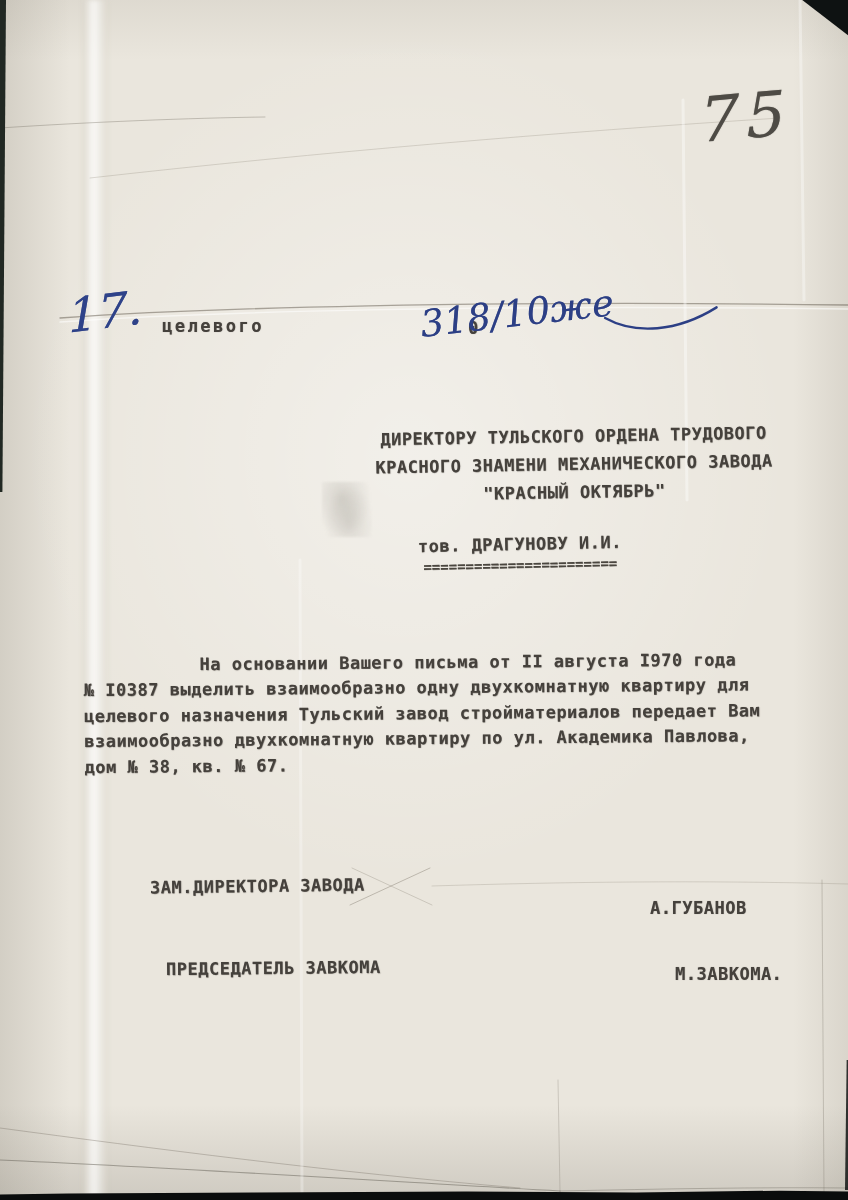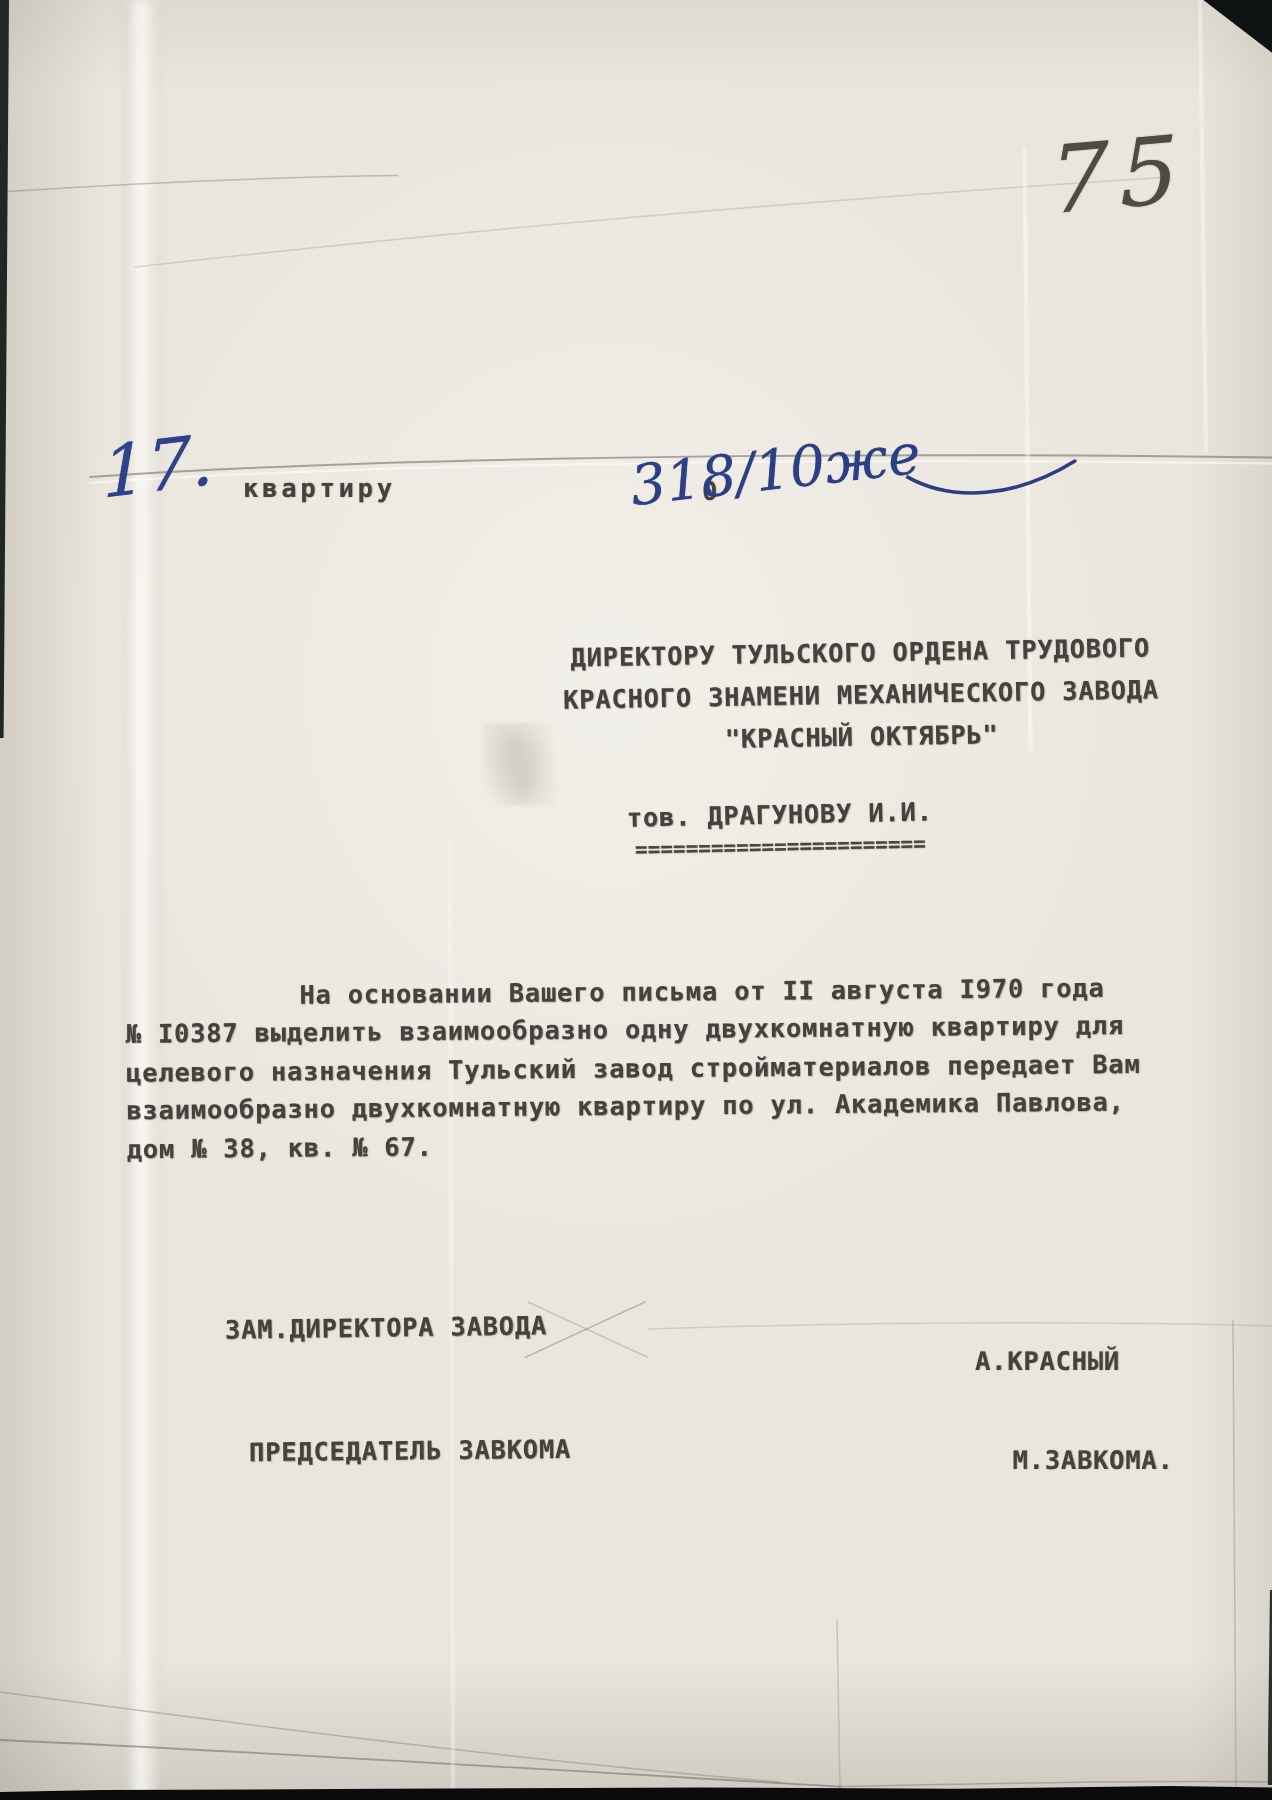--- a/index.html
+++ b/index.html
@@ -118,21 +118,21 @@
 </svg>
 
 <div class="edge edge-left"></div>
 <div class="edge edge-corner"></div>
 <div class="edge edge-bottom"></div>
 <div class="edge edge-right-sliver"></div>
 
 <div class="hand page-num">75</div>
 
 <div class="hand hand-day">17.</div>
-<div class="typed date-month">квартиру</div>
+<div class="typed date-month">целевого</div>
 <div class="typed date-zero">0</div>
 <div class="hand hand-ref">
   <span>318/10же</span>
   <svg width="120" height="30">
     <path d="M2,6 C30,26 72,28 114,8" fill="none" stroke="#2c3f85" stroke-width="2.4" stroke-linecap="round"></path>
   </svg>
 </div>
 
 <div class="typed recipient-block">
   <div>ДИРЕКТОРУ ТУЛЬСКОГО ОРДЕНА ТРУДОВОГО</div>
@@ -149,15 +149,15 @@
 
 <div class="typed body-block">
   <div class="body-line indent">На основании Вашего письма от II августа I970 года</div>
   <div class="body-line">№ I0387 выделить взаимообразно одну двухкомнатную квартиру для</div>
   <div class="body-line">целевого назначения Тульский завод стройматериалов передает Вам</div>
   <div class="body-line">взаимообразно двухкомнатную квартиру по ул. Академика Павлова,</div>
   <div class="body-line">дом № 38, кв. № 67.</div>
 </div>
 
 <div class="typed sig-title-1">ЗАМ.ДИРЕКТОРА ЗАВОДА</div>
-<div class="typed sig-name-1">А.КРАСНЫЙ</div>
+<div class="typed sig-name-1">А.ГУБАНОВ</div>
 <div class="typed sig-title-2">ПРЕДСЕДАТЕЛЬ ЗАВКОМА</div>
 <div class="typed sig-name-2">М.ЗАВКОМА.</div>
 
 </body></html>

